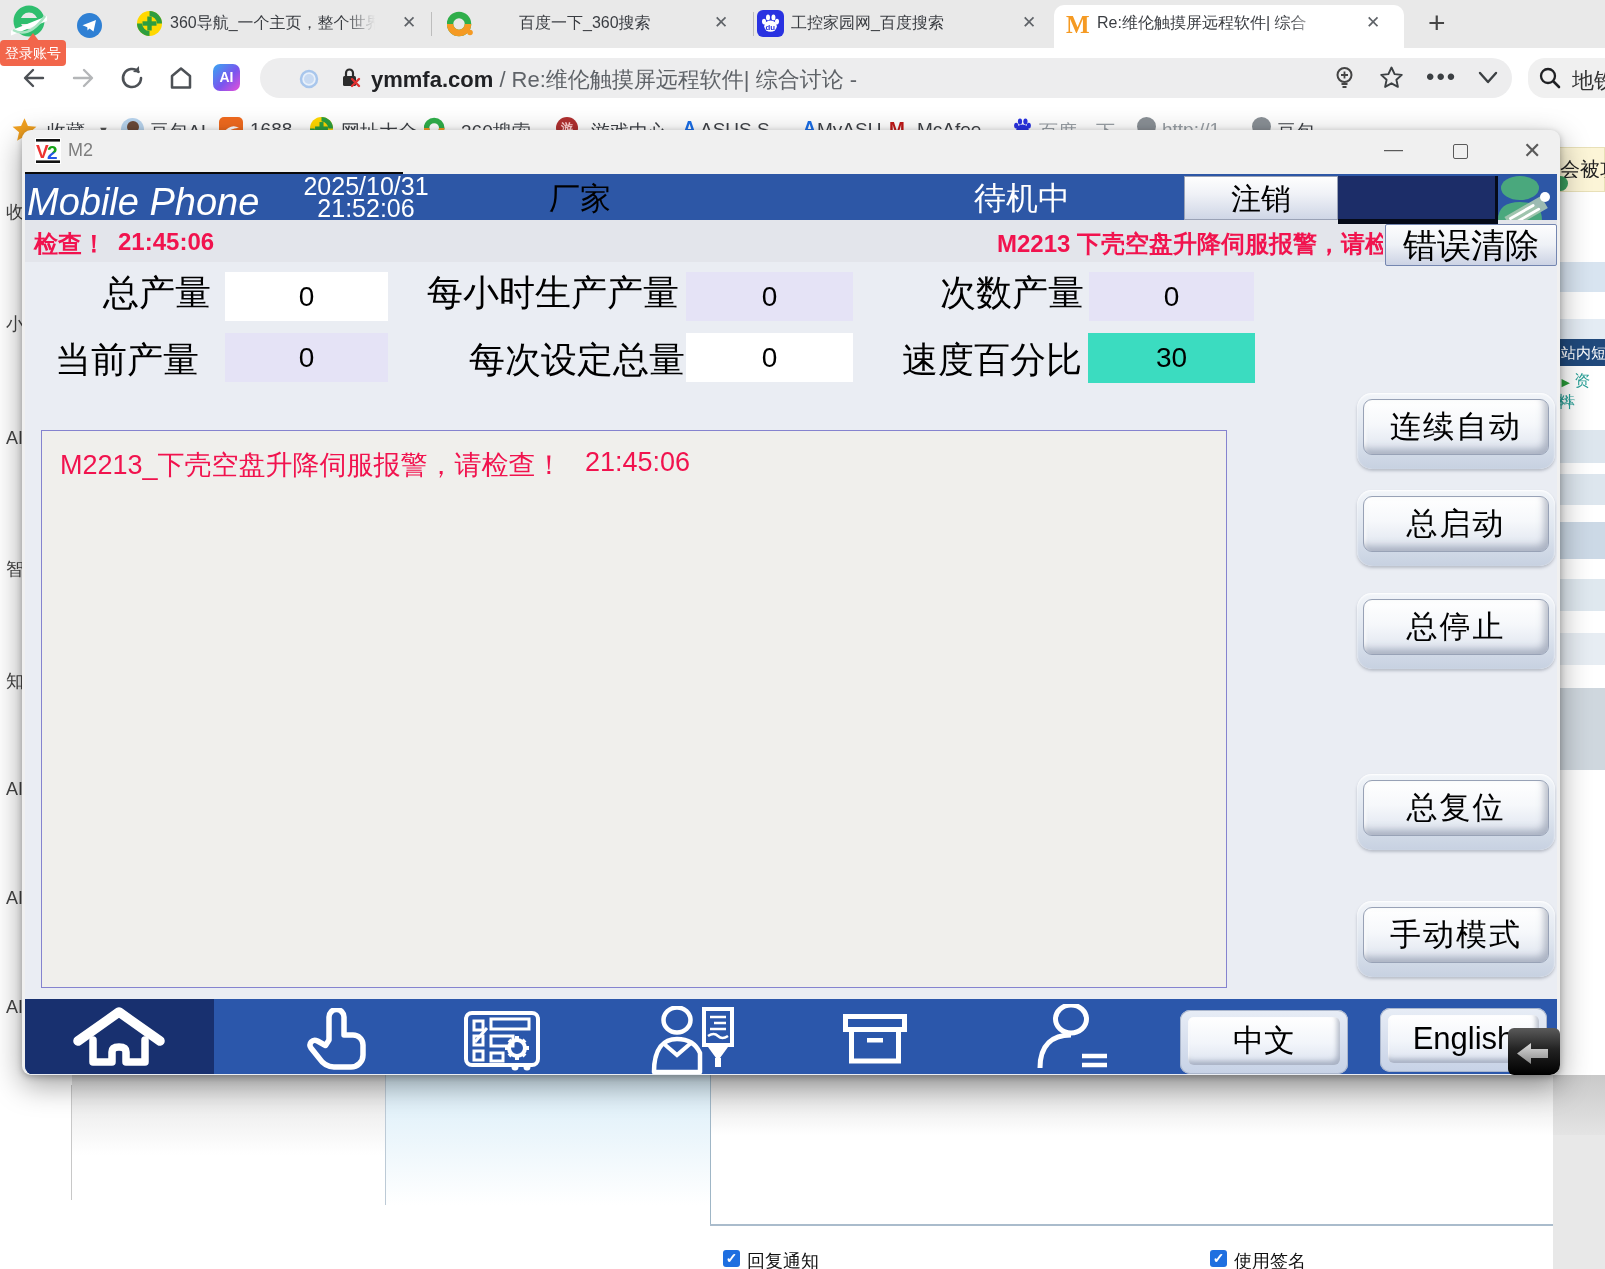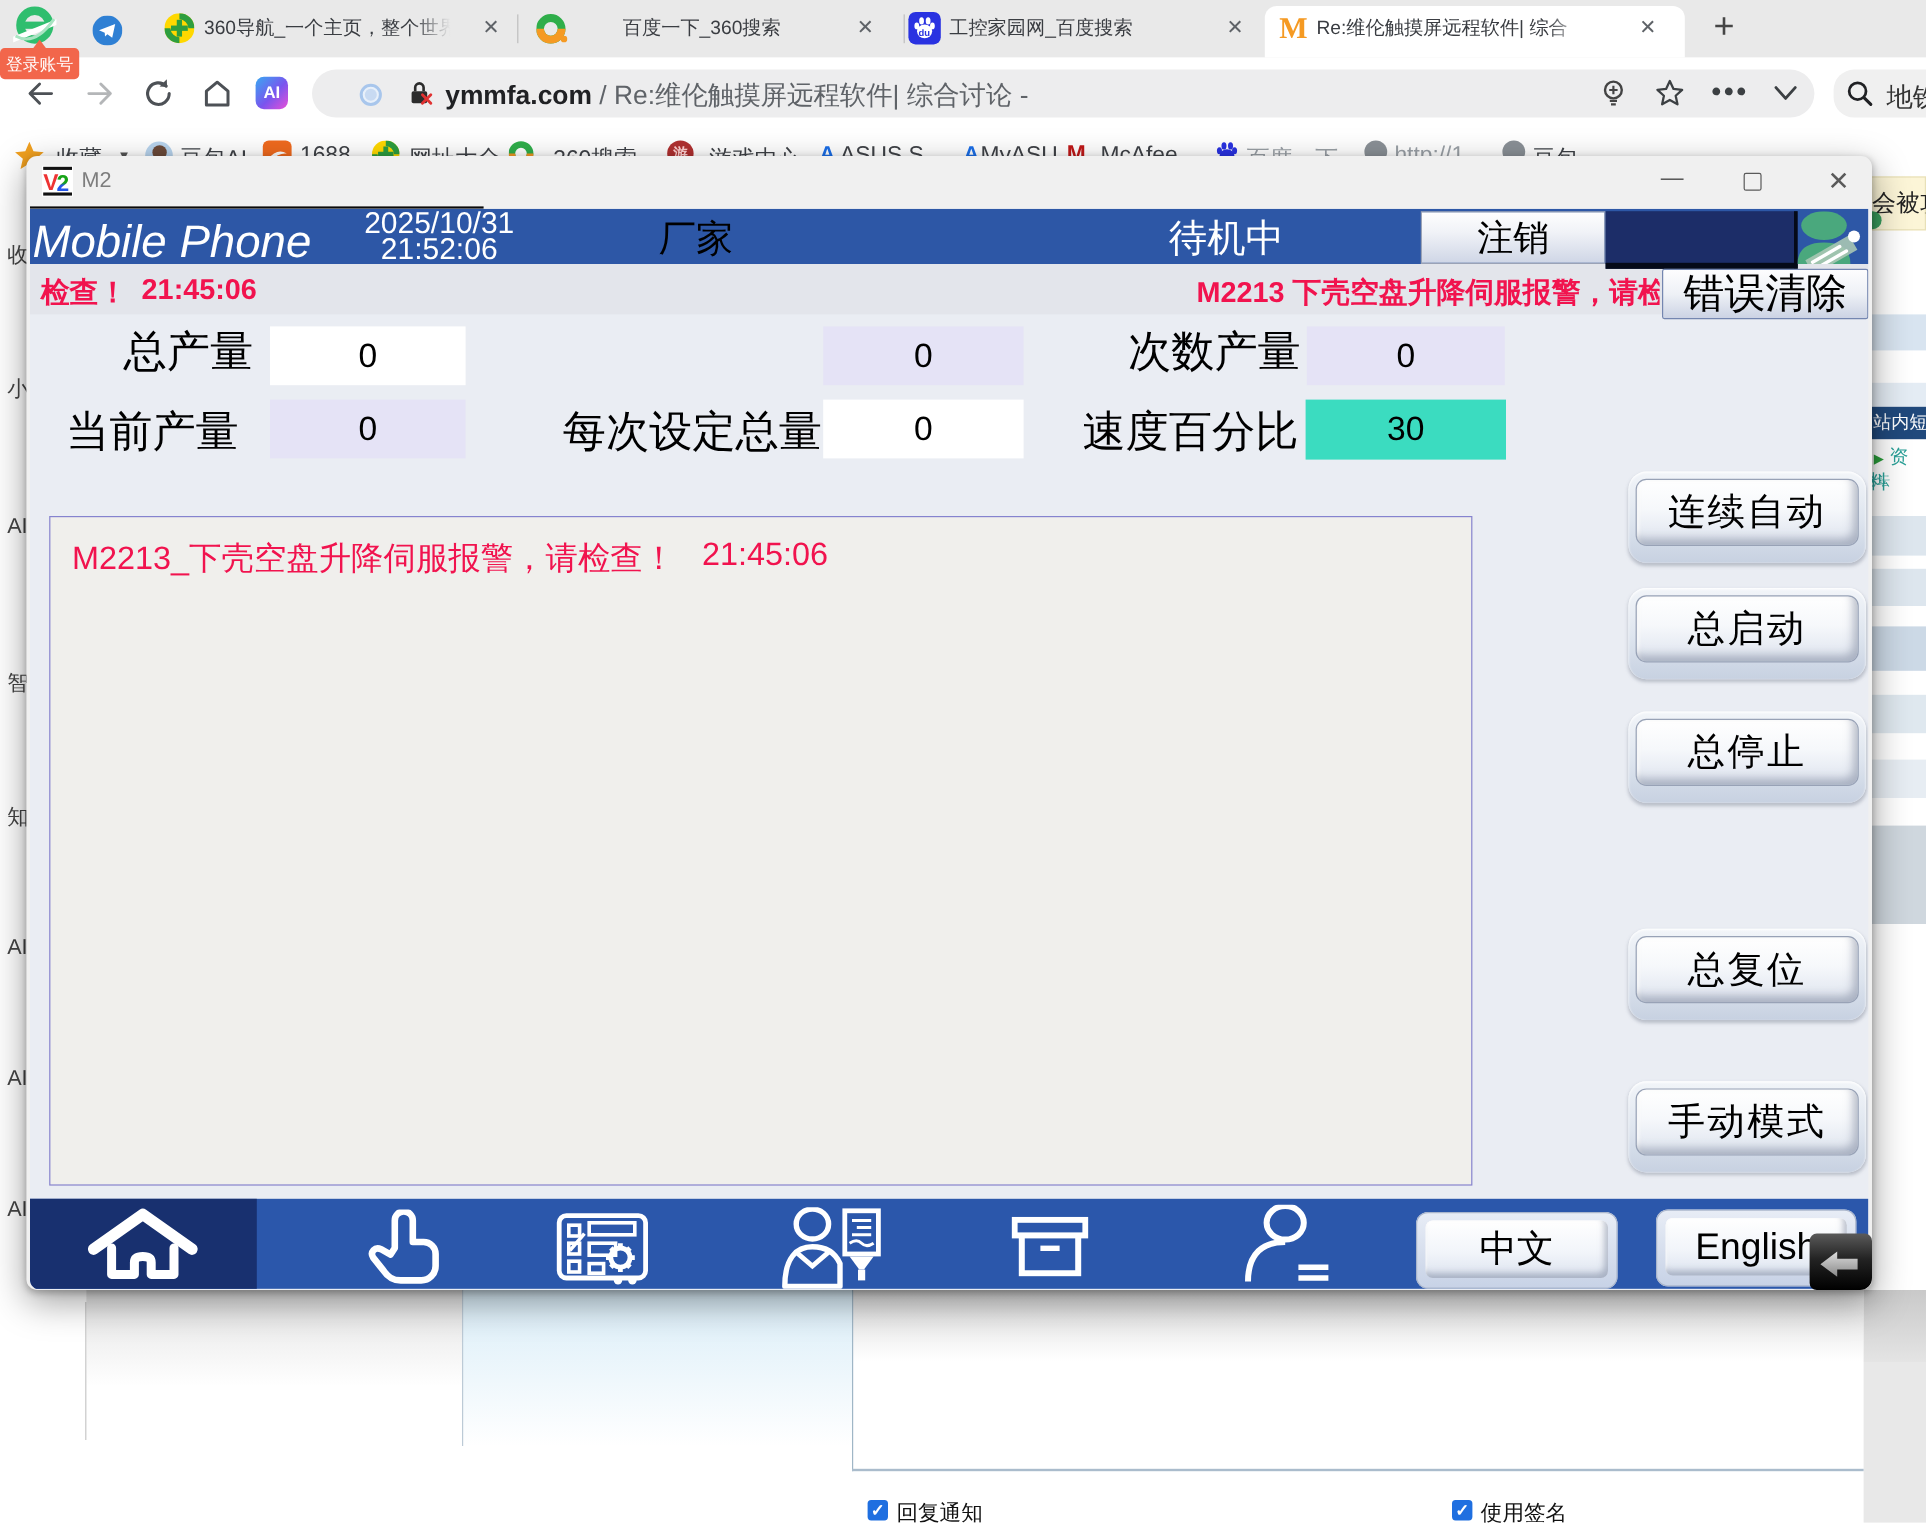--- a/index.html
+++ b/index.html
@@ -281,20 +281,21 @@
       </g>
       <circle cx="52" cy="21" r="5" fill="#fff"></circle>
     </svg>
     <div class="abs red" style="left:9px;top:54px;font-size:24px;font-weight:700;">检查！</div>
     <div class="abs red" style="left:93px;top:54px;font-size:24px;font-weight:700;">21:45:06</div>
     <div class="abs red" style="left:972px;top:54px;font-size:24px;font-weight:700;white-space:nowrap;width:386px;overflow:hidden;">M2213 下壳空盘升降伺服报警，请检</div>
     <div id="errbtn" class="abs">错误清除</div>
 
     <div class="abs flabel" style="right:1346px;top:95px;">总产量</div>
     <div class="abs fbox white" style="left:200px;top:98px;width:163px;">0</div>
+    <div class="abs flabel" style="right:878px;top:95px;">每小时生产产量</div>
     <div class="abs fbox lav" style="left:661px;top:98px;width:167px;">0</div>
     <div class="abs flabel" style="right:473px;top:95px;">次数产量</div>
     <div class="abs fbox lav" style="left:1064px;top:98px;width:165px;">0</div>
     <div class="abs flabel" style="left:30px;top:162px;">当前产量</div>
     <div class="abs fbox lav" style="left:200px;top:159px;width:163px;">0</div>
     <div class="abs flabel" style="right:872px;top:162px;">每次设定总量</div>
     <div class="abs fbox white" style="left:661px;top:159px;width:167px;">0</div>
     <div class="abs flabel" style="right:475px;top:162px;">速度百分比</div>
     <div class="abs fbox" style="left:1063px;top:159px;width:167px;height:50px;background:#3bdcc0;">30</div>
 

